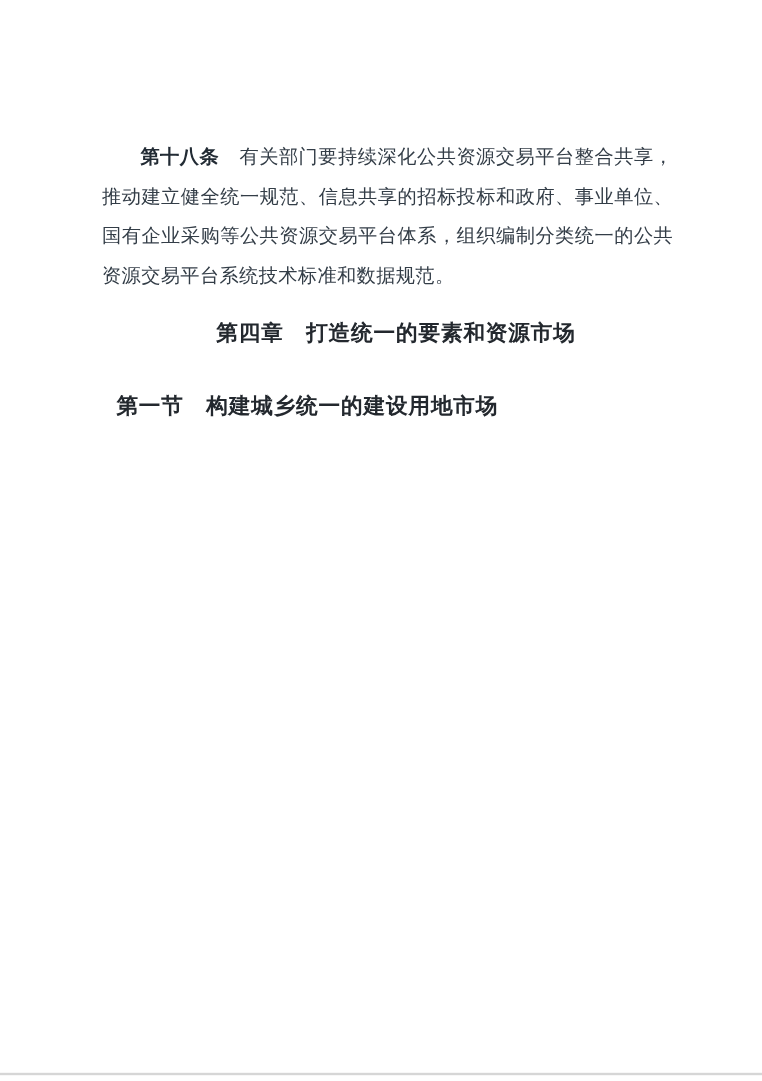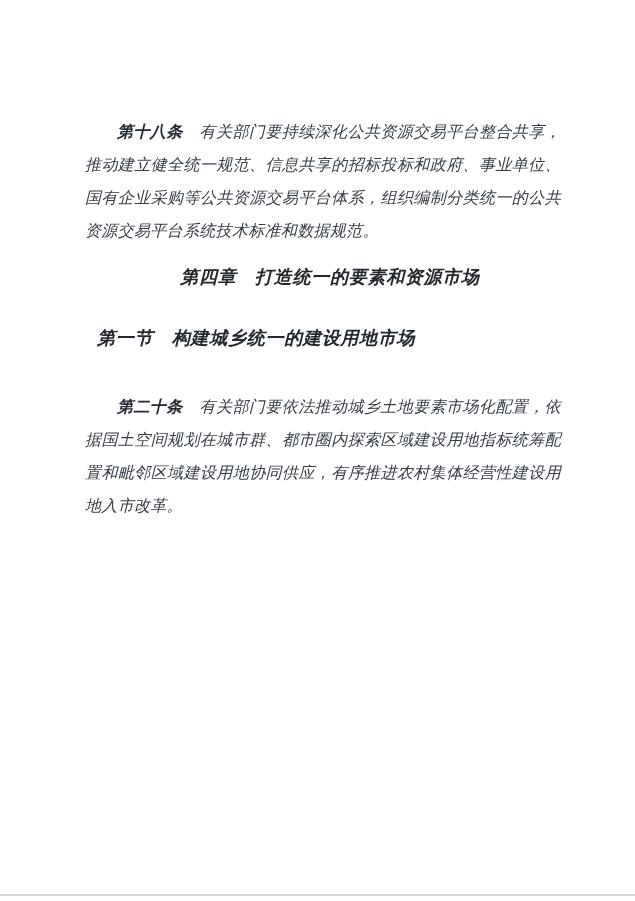--- a/index.html
+++ b/index.html
@@ -7,21 +7,20 @@
     padding: 0;
     background: #ffffff;
   }
   .page {
     position: relative;
     width: 635px;
     height: 901px;
     background: #ffffff;
     overflow: hidden;
     font-family: "Liberation Serif", serif;
-    font-style: italic;
   }
   .content {
     position: absolute;
     left: 85px;
     top: 115px;
     width: 476px;
   }
   p.article {
     margin: 0;
     font-size: 16px;
@@ -75,19 +74,18 @@
 <div class="page">
   <div class="content">
 
     <p class="article"><span class="article-label">第十八条</span><span>有关部门要持续深化公共资源交易平台整合共享，推动建立健全统一规范、信息共享的招标投标和政府、事业单位、国有企业采购等公共资源交易平台体系，组织编制分类统一的公共资源交易平台系统技术标准和数据规范。</span></p>
 
 
     <h2 class="chapter-heading">第四章　打造统一的要素和资源市场</h2>
 
     <h3 class="section-heading">第一节　构建城乡统一的建设用地市场</h3>
 
-    <p class="article after-heading"><span class="article-label">第二十条</span><span>有关部门要依法推动城乡土地要素市场化配置，依据国土空间规划在城市群、都市圈内探索区域建设用地指标统筹配置和毗邻区域建设用地协同供应，有序推进农村集体经营性建设用地入市改革。</span></p>
 
 
   </div>
 
   <div class="bottom-divider"></div>
 </div>
 
 </body></html>

